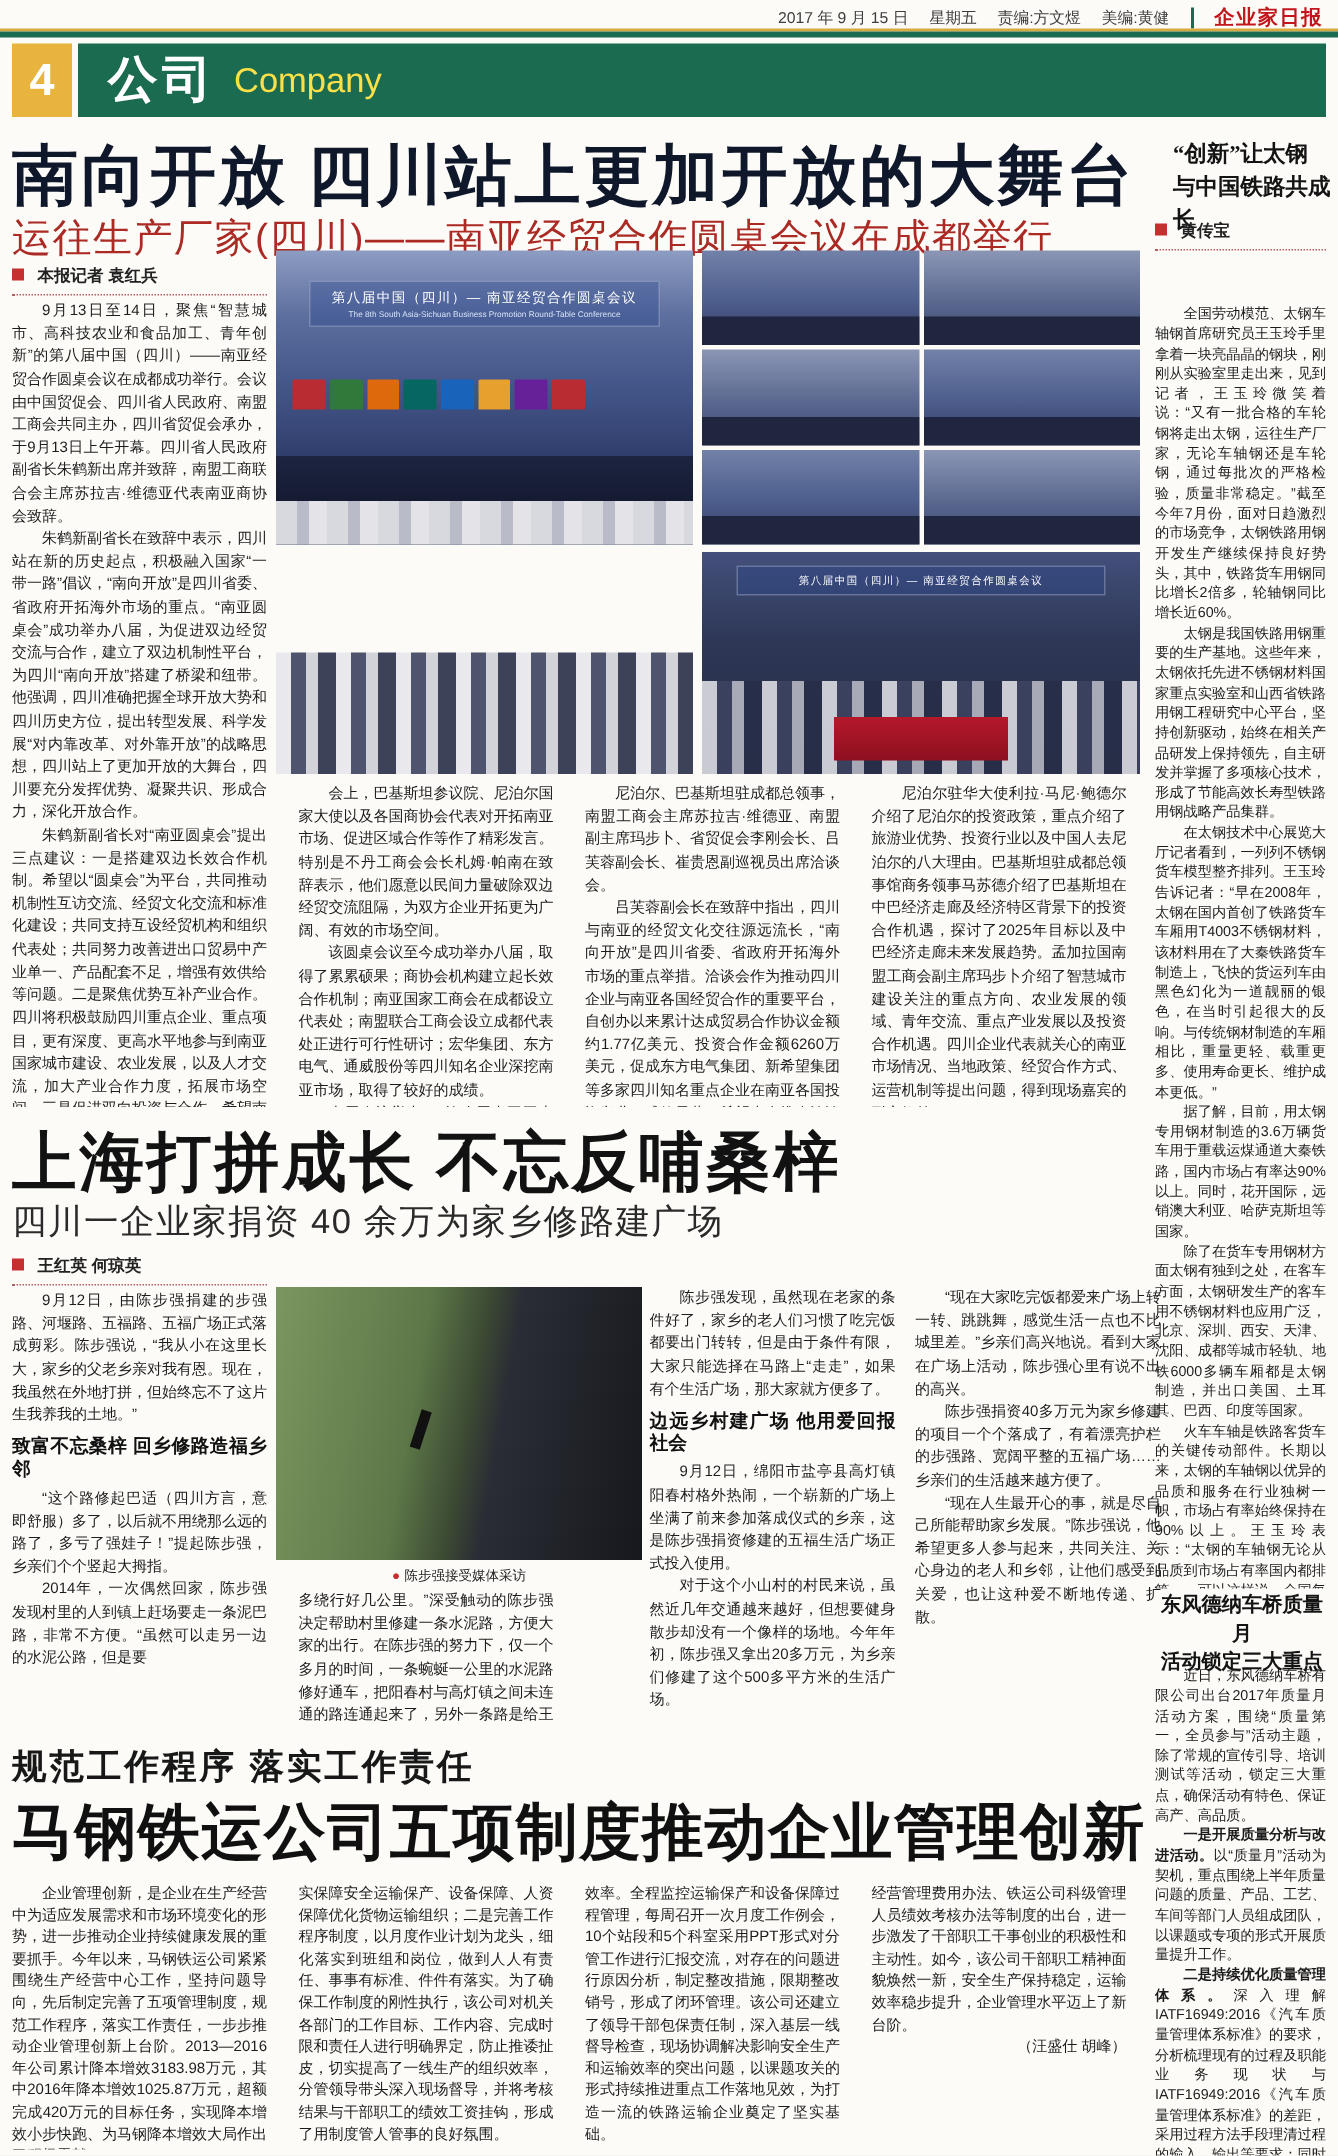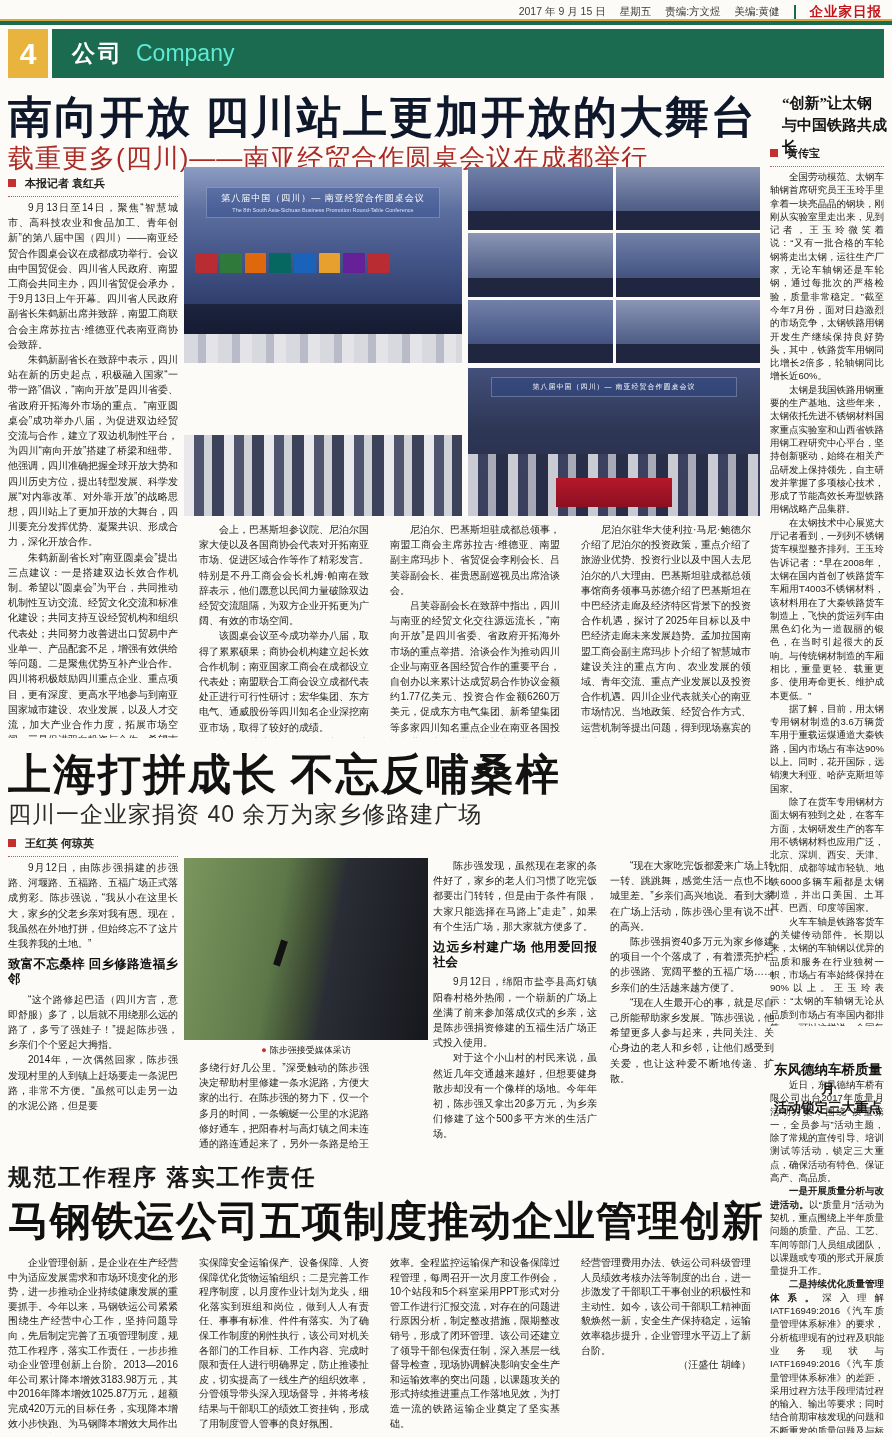--- a/index.html
+++ b/index.html
@@ -10,22 +10,22 @@
   
   #topbar{position:absolute;top:3px;right:10px;font-size:10.5px;color:#3d3d3d;display:flex;align-items:center;gap:14px;}
   #paper-name{font-size:13.5px;font-weight:bold;color:#c3161c;letter-spacing:1px;}
   #topbar .vdiv{width:2px;height:14px;background:#1a6b50;display:inline-block;}
   #rule-gold{position:absolute;top:19px;left:0;width:892px;height:2px;background:#d8a93c;}
   #rule-green{position:absolute;top:21px;left:0;width:892px;height:4px;background:#1a6b50;}
   #pagenum-box{position:absolute;top:29px;left:8px;width:40px;height:49px;background:#e9b43d;color:#fff;
     font-size:30px;font-weight:bold;display:flex;align-items:center;justify-content:center;}
   #section-bar{position:absolute;top:29px;left:52px;width:832px;height:49px;background:#1a6b50;color:#fff;
     display:flex;align-items:center;padding-left:20px;box-sizing:border-box;gap:12px;}
-  #section-zh{font-size:23px;font-weight:bold;letter-spacing:3px;}
-  #section-en{font-size:23px;font-weight:300;color:#5eead4;}
+  #section-zh{font-size:33px;font-weight:bold;letter-spacing:3px;}
+  #section-en{font-size:23px;font-weight:300;color:#fde047;}
   
   .byline{font-size:11px;font-weight:bold;color:#222;border-bottom:1px dotted #b06060;padding-bottom:5px;}
   .byline .sq{display:inline-block;width:8px;height:8px;background:#c62f2f;margin-right:6px;}
   .col{position:absolute;text-align:justify;overflow:hidden;line-height:15.2px;font-size:10px;color:#1c1c1c;}
   .col p{margin:0;text-indent:2em;}
   .col p.noindent{text-indent:0;}
   .col .subhd{font-size:12.5px;font-weight:bold;text-indent:0;margin:6px 0 4px 0;color:#111;}
   .sig{text-align:right;text-indent:0 !important;font-weight:normal;}
   
   .photo{position:absolute;overflow:hidden;}
@@ -47,21 +47,21 @@
   .ph-small{background:linear-gradient(180deg,#7181a8 0%,#4d5d8c 55%,#303a60 100%);}
   .ph-small.alt{background:linear-gradient(180deg,#8b96b5 0%,#5a688f 55%,#39436a 100%);}
   .ph-small .tbl{position:absolute;left:0;right:0;bottom:0;height:30%;background:#20263f;}
   .grid{position:absolute;display:grid;grid-template-columns:1fr 1fr;grid-template-rows:1fr 1fr 1fr;gap:3px;}
   .ph-interview{background:linear-gradient(100deg,#7c965f 0%,#5d7748 38%,#3c4a33 52%,#2a2d35 60%,#17181d 100%);}
   .ph-interview .mic{position:absolute;left:38%;top:45%;width:7px;height:26px;background:#111;transform:rotate(18deg);}
   .caption{position:absolute;font-size:9px;color:#222;text-align:center;}
   .caption .dot{color:#c62f2f;margin-right:3px;}
   
   .rc-head{position:absolute;left:770px;width:116px;font-weight:bold;color:#141414;}
-  .rcol{line-height:13.3px;font-size:9.5px;}
+  .rcol{line-height:13.3px;font-size:9.5px;margin-top:33px;}
   .rcol p b{font-weight:bold;}
 </style>
 </head>
 <body>
 <div id="page">
 
 <div id="topbar">
   <span>2017 年 9 月 15 日</span>
   <span>星期五</span>
   <span>责编:方文煜</span>
@@ -73,21 +73,21 @@
 <div id="rule-green"></div>
 <div id="pagenum-box">
   <span>4</span>
 </div>
 <div id="section-bar">
   <span id="section-zh">公司</span>
   <span id="section-en">Company</span>
 </div>
 
 <div class="abs serif" style="top:88px;left:8px;width:766px;font-size:44px;font-weight:bold;color:#0f172a;letter-spacing:2px;white-space:nowrap;">南向开放 四川站上更加开放的大舞台</div>
-<div class="abs" style="top:141px;left:8px;width:766px;font-size:26px;color:#ab2a24;letter-spacing:1px;white-space:nowrap;">载重更多(四川)——南亚经贸合作圆桌会议在成都举行</div>
+<div class="abs" style="top:141px;left:8px;width:766px;font-size:26px;color:#ab2a24;letter-spacing:1px;white-space:nowrap;">运往生产厂家(四川)——南亚经贸合作圆桌会议在成都举行</div>
 <div class="abs byline" style="top:176px;left:8px;width:170px;">
   <span class="sq"></span>
   <span>本报记者 袁红兵</span>
 </div>
 <div class="col" style="top:200px;left:8px;width:170px;height:538px;">
   <p>9月13日至14日，聚焦“智慧城市、高科技农业和食品加工、青年创新”的第八届中国（四川）——南亚经贸合作圆桌会议在成都成功举行。会议由中国贸促会、四川省人民政府、南盟工商会共同主办，四川省贸促会承办，于9月13日上午开幕。四川省人民政府副省长朱鹤新出席并致辞，南盟工商联合会主席苏拉吉·维德亚代表南亚商协会致辞。</p>
   <p>朱鹤新副省长在致辞中表示，四川站在新的历史起点，积极融入国家“一带一路”倡议，“南向开放”是四川省委、省政府开拓海外市场的重点。“南亚圆桌会”成功举办八届，为促进双边经贸交流与合作，建立了双边机制性平台，为四川“南向开放”搭建了桥梁和纽带。他强调，四川准确把握全球开放大势和四川历史方位，提出转型发展、科学发展“对内靠改革、对外靠开放”的战略思想，四川站上了更加开放的大舞台，四川要充分发挥优势、凝聚共识、形成合力，深化开放合作。</p>
   <p>朱鹤新副省长对“南亚圆桌会”提出三点建议：一是搭建双边长效合作机制。希望以“圆桌会”为平台，共同推动机制性互访交流、经贸文化交流和标准化建设；共同支持互设经贸机构和组织代表处；共同努力改善进出口贸易中产业单一、产品配套不足，增强有效供给等问题。二是聚焦优势互补产业合作。四川将积极鼓励四川重点企业、重点项目，更有深度、更高水平地参与到南亚国家城市建设、农业发展，以及人才交流，加大产业合作力度，拓展市场空间。三是促进双向投资与合作。希望南亚国家商协会为四川企业牵线搭桥，在软件、医疗、农业和旅游文化上加强与四川企业交流，积极促成双方企业投资与合作。</p>
 
 </div>

